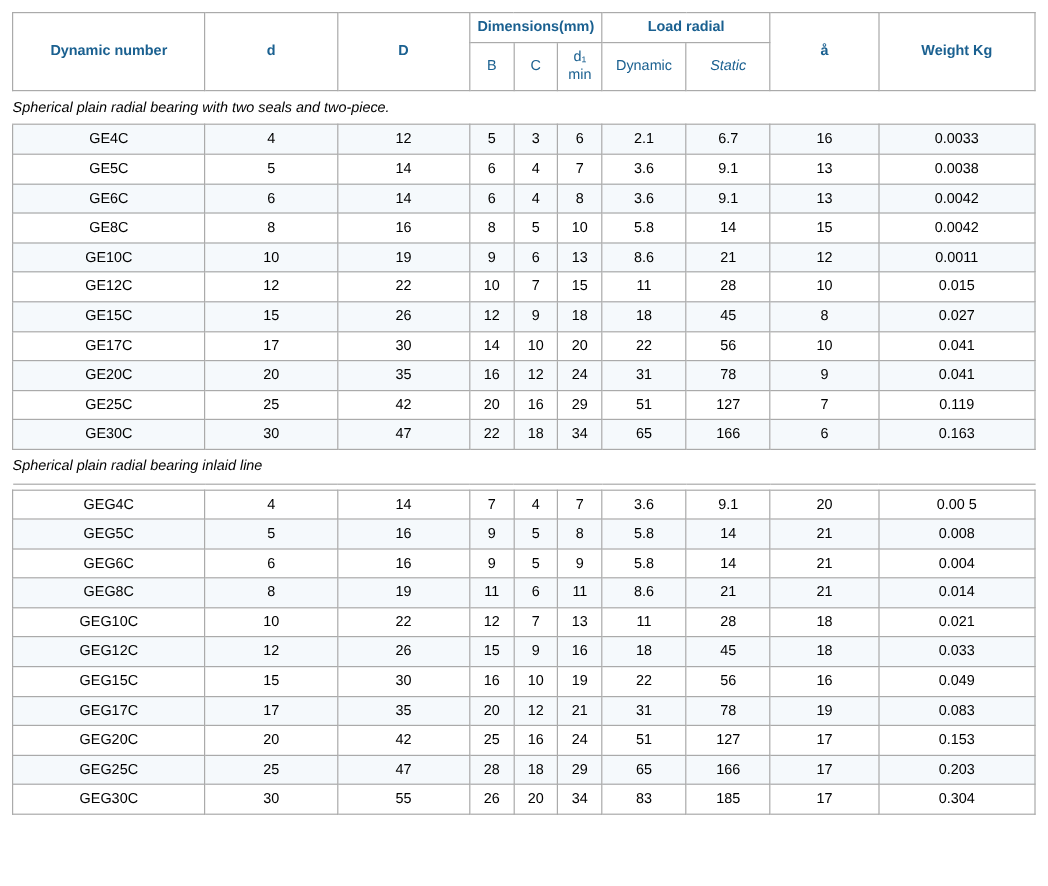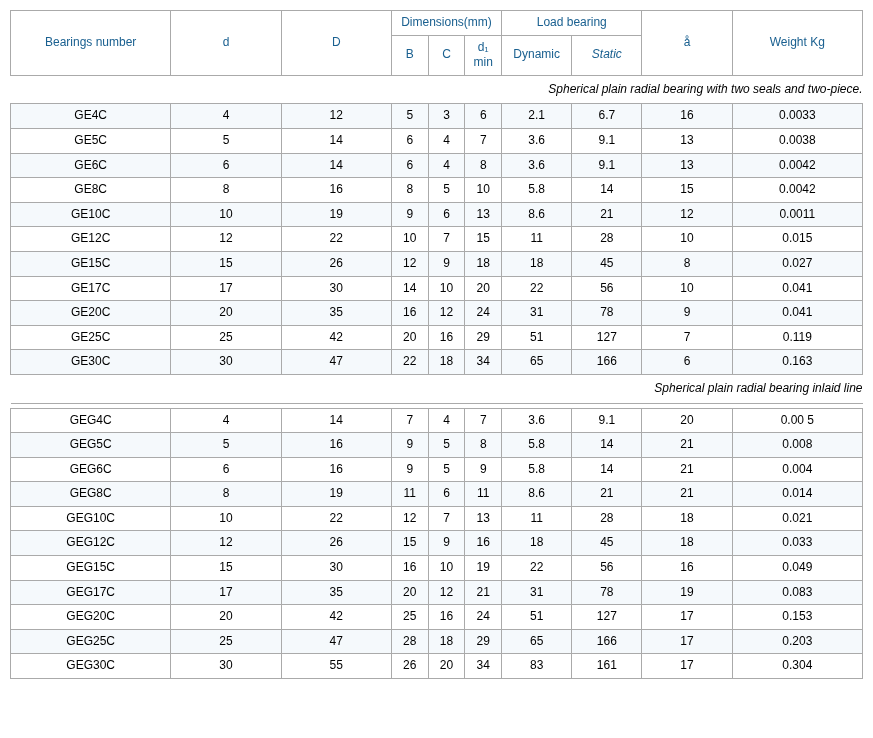--- a/index.html
+++ b/index.html
@@ -16,34 +16,34 @@
     }
     th, td {
       border: 1px solid #aaa;
       text-align: center;
       padding: 4px 3px;
       vertical-align: middle;
       line-height: 1.3;
     }
     .header-top th {
       background: #fff;
-      font-weight: normal;
+      font-weight: bold;
       color: #1a6090;
       font-size: 12px;
     }
     .header-main th {
       background: #fff;
       font-weight: normal;
       color: #1a6090;
       font-size: 12px;
     }
     .section-header td {
       border-left: none;
       border-right: none;
-      text-align: right;
+      text-align: left;
       font-style: italic;
       font-size: 12px;
       padding: 6px 0;
       color: #000;
     }
     tr.data-row td {
       color: #000;
       font-size: 12px;
     }
     tr.data-row:nth-child(even) {
@@ -60,25 +60,25 @@
     .col-a { width: 45px; }
     .col-weight { width: 65px; margin-left: 40px; }
   </style>
 </head>
 <body>
 
 <table>
 
   <thead>
     <tr class="header-top">
-      <th class="col-bearing" rowspan="2">Bearings number</th>
+      <th class="col-bearing" rowspan="2">Dynamic number</th>
       <th class="col-d" rowspan="2">d</th>
       <th class="col-D" rowspan="2">D</th>
       <th class="col-B" colspan="3">Dimensions(mm)</th>
-      <th class="col-dynamic" colspan="2">Load bearing</th>
+      <th class="col-dynamic" colspan="2">Load radial</th>
       <th class="col-a" rowspan="2">å</th>
       <th class="col-weight" rowspan="2">Weight Kg</th>
     </tr>
     <tr class="header-main">
       <th class="col-B">B</th>
       <th class="col-C">C</th>
       <th class="col-d1">d₁ min</th>
       <th class="col-dynamic">Dynamic</th>
       <th class="col-static">Static</th>
     </tr>
@@ -357,18 +357,18 @@
         <td>0.203</td>
       </tr>
       <tr class="data-row">
         <td>GEG30C</td>
         <td>30</td>
         <td>55</td>
         <td>26</td>
         <td>20</td>
         <td>34</td>
         <td>83</td>
-        <td>161</td>
+        <td>185</td>
         <td>17</td>
         <td>0.304</td>
       </tr>
     </tbody>
 </table>
 
 </body></html>

